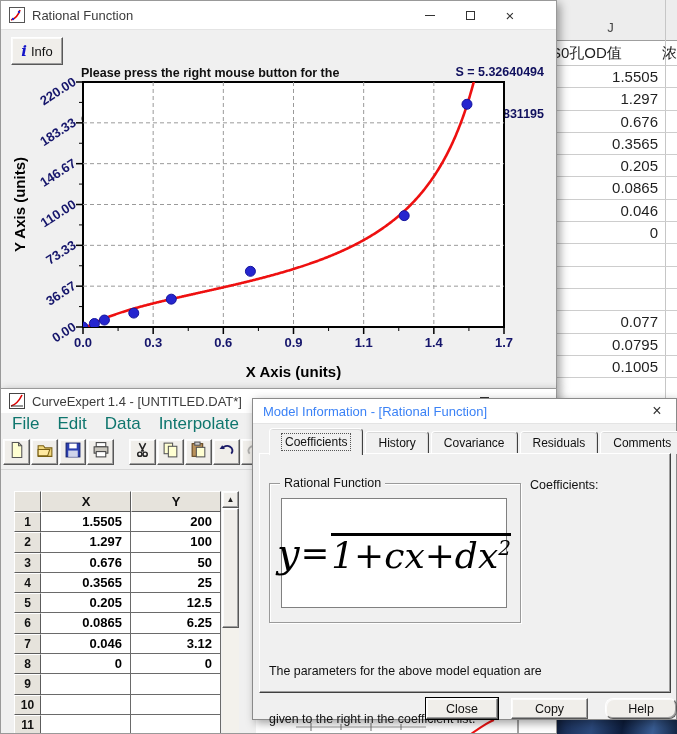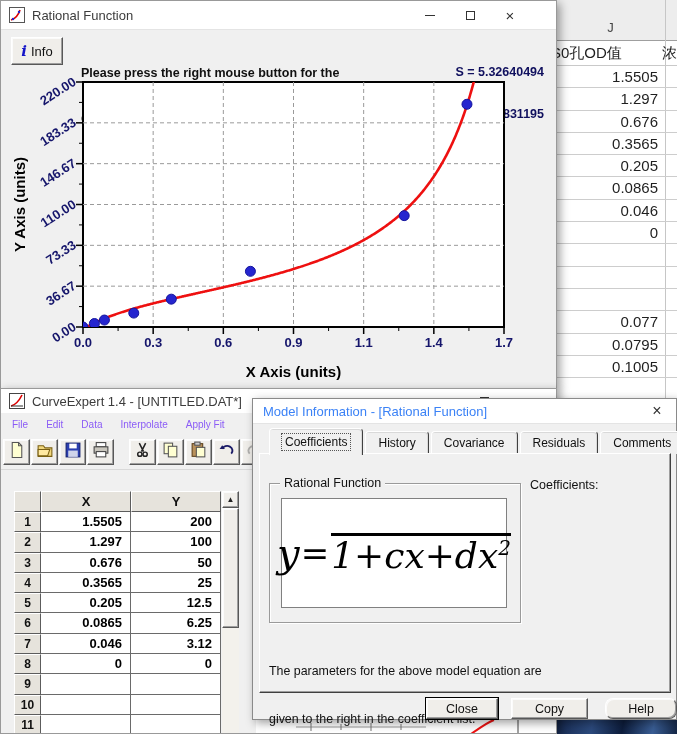--- a/index.html
+++ b/index.html
@@ -49,21 +49,21 @@
   .instr{position:absolute;left:80px;top:35px;font-size:12.5px;font-weight:bold;
          color:#101010;line-height:15px;white-space:pre;}
   .stats{position:absolute;right:12px;top:36px;text-align:right;font-size:12.5px;
          font-weight:bold;color:#10105e;line-height:14px;white-space:pre;}
   #plot-holder{position:absolute;left:0;top:70px;width:557px;height:318px;}
 
   
   #main-win{left:0;top:388px;width:557px;height:346px;overflow:hidden;}
   .menubar{position:absolute;left:0;top:24px;right:0;height:22px;display:flex;
            align-items:center;padding-left:2px;background:#f0f0f0;}
-  .menu-item{font-size:10px;color:#8b5cf6;padding:2px 9px;}
+  .menu-item{font-size:17px;color:#0f766e;padding:2px 9px;}
   .toolbar{position:absolute;left:2px;top:49px;height:28px;display:flex;align-items:center;}
   .tbtn{width:27px;height:26px;display:flex;align-items:center;justify-content:center;margin-right:1px;}
   .tbtn svg{width:18px;height:18px;}
   .tbtn.gap{margin-left:14px;}
   .tbtn.disabled svg{opacity:.45;filter:grayscale(1);}
   .tb-sep{position:absolute;left:0;top:80px;right:0;height:0;border-top:1px solid #d9d9d9;}
 
   
   #dtable{position:absolute;left:13px;top:102px;width:208px;}
   .dt-headrow,.dt-row{display:flex;}

